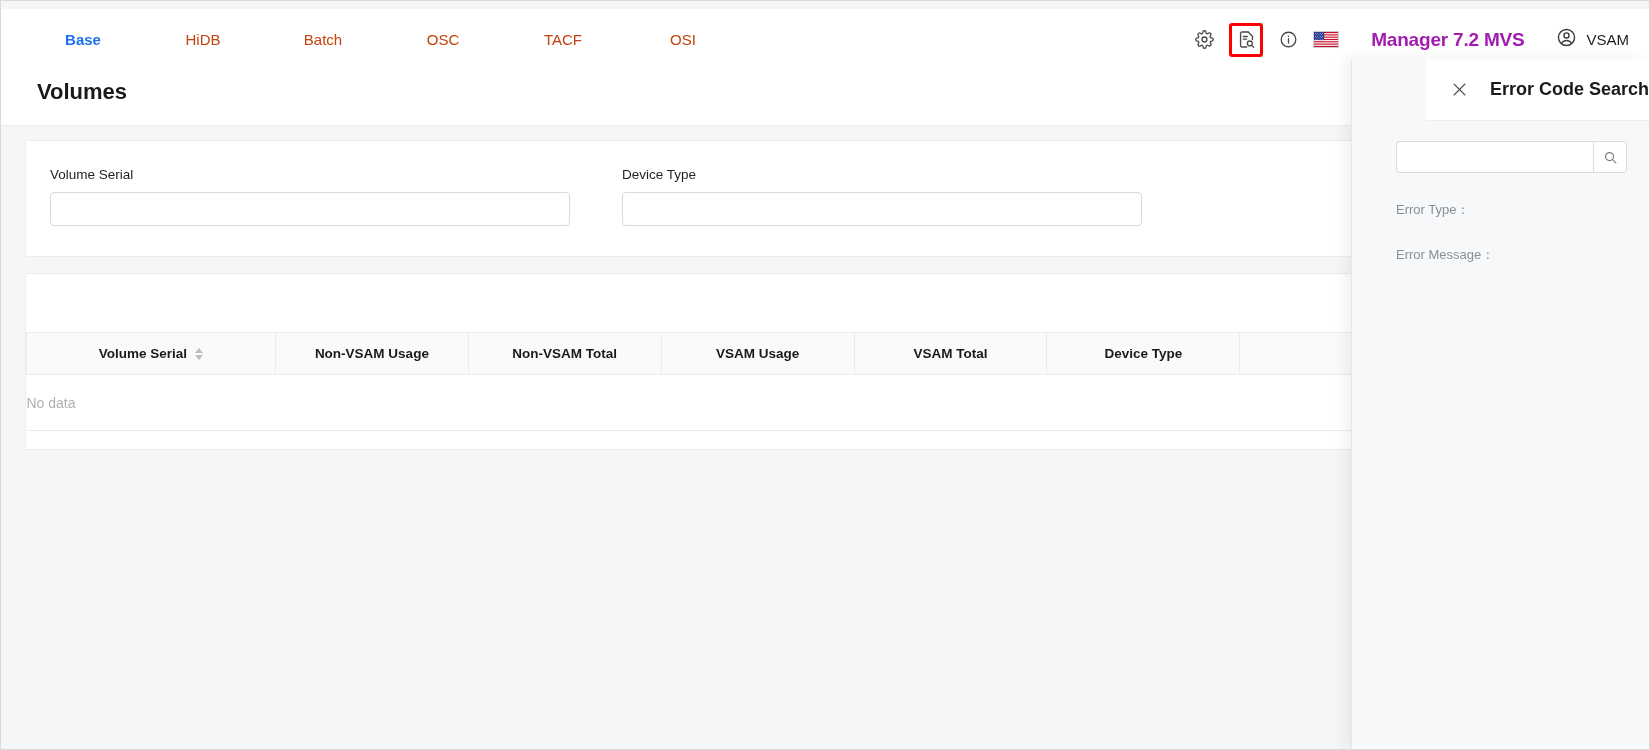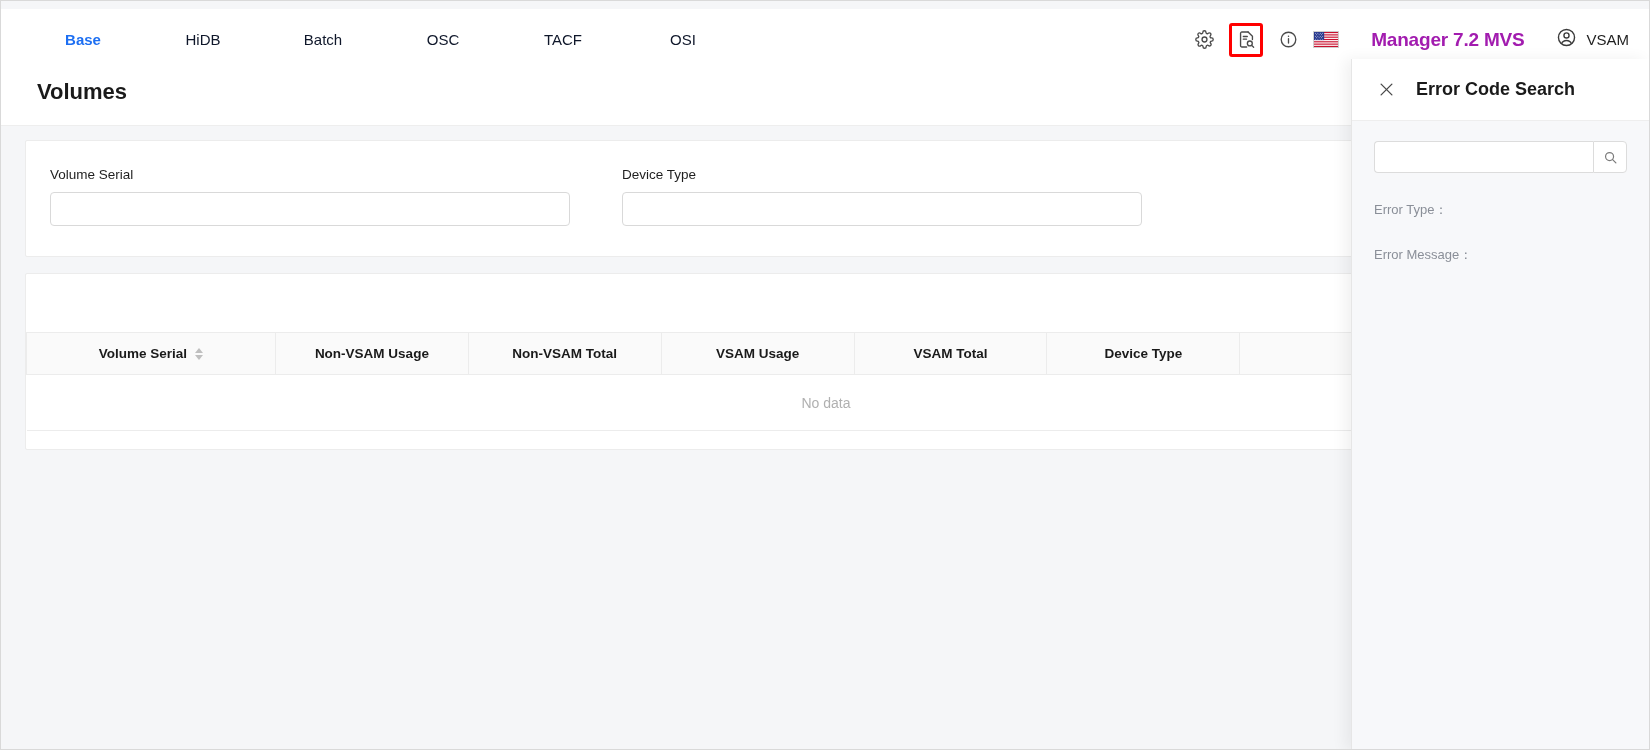--- a/index.html
+++ b/index.html
@@ -25,21 +25,21 @@
     border-bottom: 7px solid #4c1d95;
     display: flex; align-items: stretch;
   }
   .nav-tabs { display: flex; align-items: stretch; height: 100%; padding-left: 22px; }
   .nav-tab {
     display: flex; align-items: center; justify-content: center;
     height: 100%;
     padding: 0 10px;
     width: 120px;
     font-size: 15px;
-    color: #0f172a;
+    color: #c2410c;
     cursor: pointer;
     position: relative;
   }
   .nav-tab.active { color: #1d6ff2; font-weight: 600; }
   .nav-tab.active::after {
     content: ""; position: absolute; left: 0; right: 0; bottom: 0;
     height: 3px; background: #1d6ff2;
   }
 
   .top-right {
@@ -151,35 +151,34 @@
   .sort-up {
     border-left: 4px solid transparent; border-right: 4px solid transparent;
     border-bottom: 5px solid #bfbfbf;
   }
   .sort-down {
     border-left: 4px solid transparent; border-right: 4px solid transparent;
     border-top: 5px solid #bfbfbf;
   }
   .tbl tbody td {
     height: 56px;
-    text-align: center;
     color: #b0b0b0;
     font-size: 14px;
     border-bottom: 1px solid #ececec;
   }
   .table-gutter { width: 100%; height: 18px; }
 
   
   .side-panel {
     position: absolute; top: 58px; right: 0;
     width: 298px; height: 692px;
     background: #f7f8fa;
     border-left: 1px solid #e6e6e6;
     box-shadow: -6px 0 14px rgba(0,0,0,0.06);
-    display: flex; flex-direction: column;
+    display: flex; flex-direction: column; align-items: flex-end;
   }
   .side-head {
     height: 62px;
     background: #ffffff;
     display: flex; align-items: center;
     padding-left: 24px;
     gap: 20px;
     border-bottom: 1px solid #eeeeee;
   }
   .close-x {

